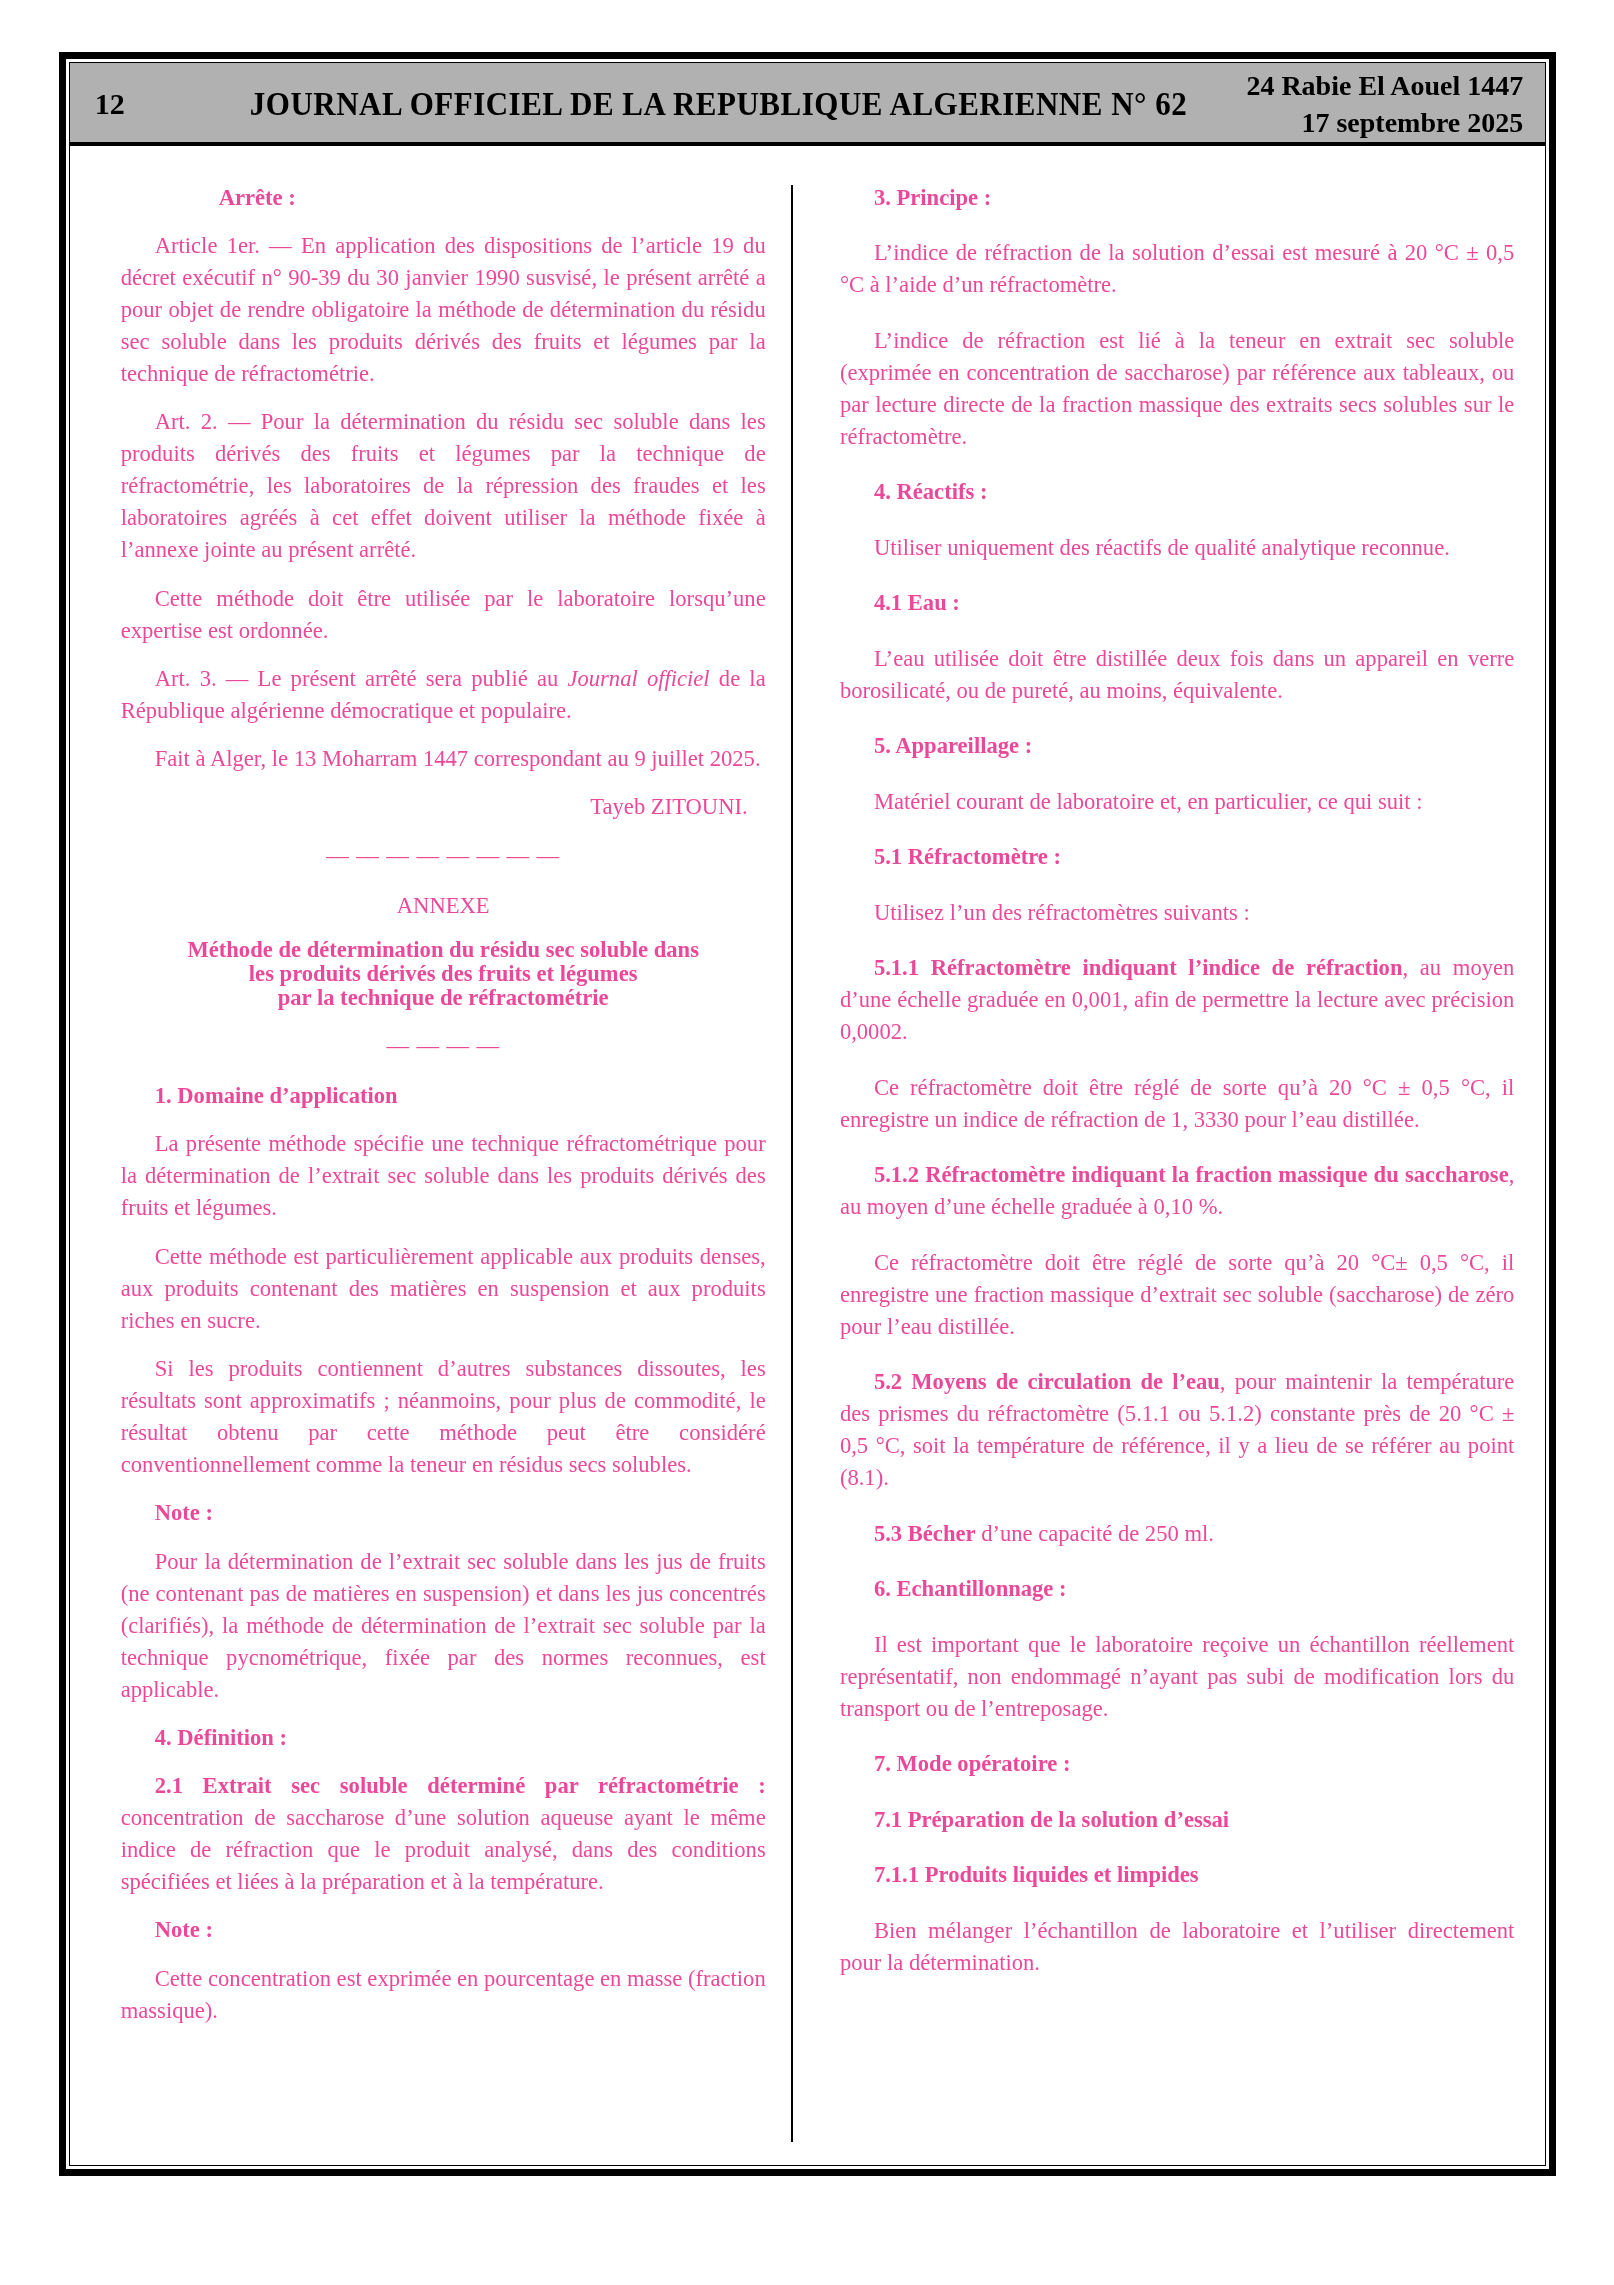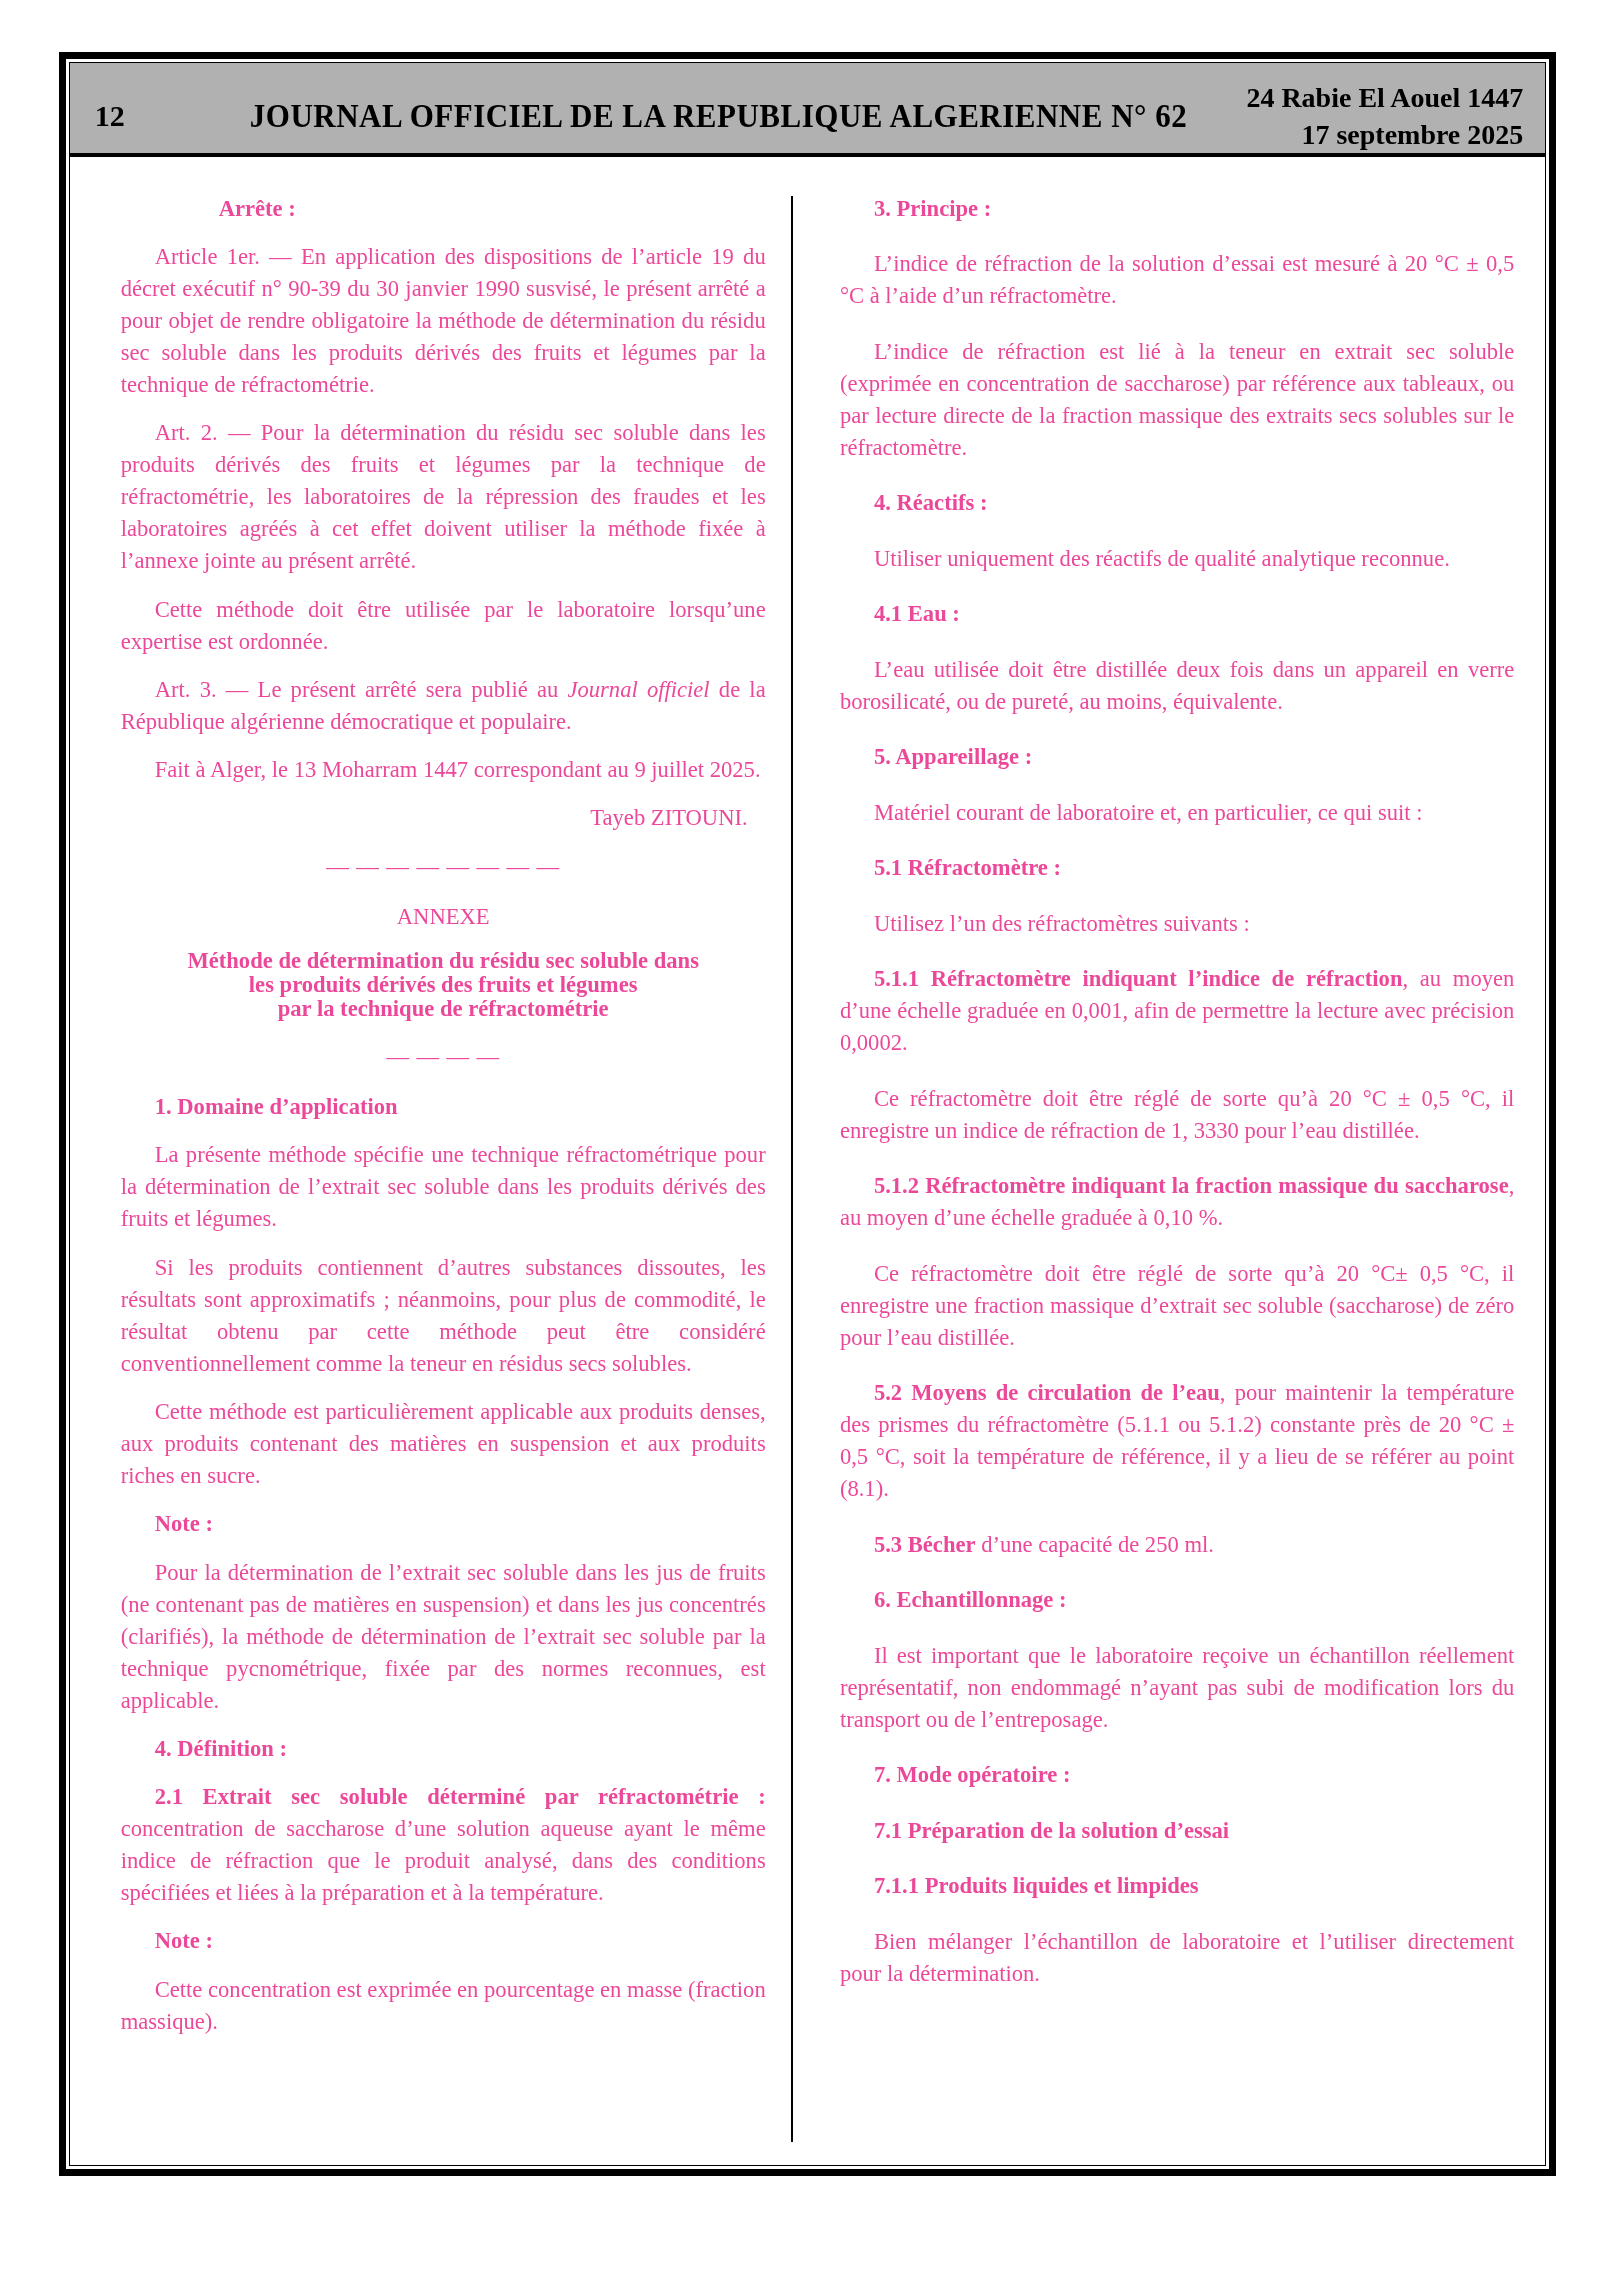--- a/index.html
+++ b/index.html
@@ -32,21 +32,21 @@
     display: flex;
     flex-direction: column;
     overflow: hidden;
   }
   .header {
     background: #b1b1b1;
     border-bottom: 4.5px solid #000;
     flex: 0 0 83px;
     display: flex;
     align-items: center;
-    padding: 16px 22px 0 25px;
+    padding: 4px 22px 0 25px;
     box-sizing: border-box;
   }
   .page-number {
     font-weight: bold;
     font-size: 30px;
     width: 127px;
   }
   .journal-title {
     flex: 1;
     text-align: center;
@@ -146,22 +146,22 @@
           <div class="block para"><span>Fait à Alger, le 13 Moharram 1447 correspondant au 9 juillet 2025.</span></div>
           <div class="block para align-right"><span>Tayeb ZITOUNI.</span></div>
           <div class="block para sep"><span>— — — — — — — —</span></div>
           <div class="block para align-center"><span>ANNEXE</span></div>
           <div class="block para align-center title-block"><span class="b">Méthode de détermination du résidu sec soluble dans
 les produits dérivés des fruits et légumes
 par la technique de réfractométrie</span></div>
           <div class="block para sep"><span>— — — —</span></div>
           <div class="block heading"><span class="b">1. Domaine d’application</span></div>
           <div class="block para"><span>La présente méthode spécifie une technique réfractométrique pour la détermination de l’extrait sec soluble dans les produits dérivés des fruits et légumes.</span></div>
+          <div class="block para"><span>Cette méthode est particulièrement applicable aux produits denses, aux produits contenant des matières en suspension et aux produits riches en sucre.</span></div>
           <div class="block para"><span>Si les produits contiennent d’autres substances dissoutes, les résultats sont approximatifs ; néanmoins, pour plus de commodité, le résultat obtenu par cette méthode peut être considéré conventionnellement comme la teneur en résidus secs solubles.</span></div>
-          <div class="block para"><span>Cette méthode est particulièrement applicable aux produits denses, aux produits contenant des matières en suspension et aux produits riches en sucre.</span></div>
           <div class="block heading"><span class="b">Note :</span></div>
           <div class="block para"><span>Pour la détermination de l’extrait sec soluble dans les jus de fruits (ne contenant pas de matières en suspension) et dans les jus concentrés (clarifiés), la méthode de détermination de l’extrait sec soluble par la technique pycnométrique, fixée par des normes reconnues, est applicable.</span></div>
           <div class="block heading"><span class="b">4. Définition :</span></div>
           <div class="block para"><span class="b">2.1 Extrait sec soluble déterminé par réfractométrie :</span><span> concentration de saccharose d’une solution aqueuse ayant le même indice de réfraction que le produit analysé, dans des conditions spécifiées et liées à la préparation et à la température.</span></div>
           <div class="block heading"><span class="b">Note :</span></div>
           <div class="block para"><span>Cette concentration est exprimée en pourcentage en masse (fraction massique).</span></div>
         </div>
       <div class="divider"></div>
       <div class="col col-right" id="col-right">
           <div class="block heading"><span class="b">3. Principe :</span></div>

